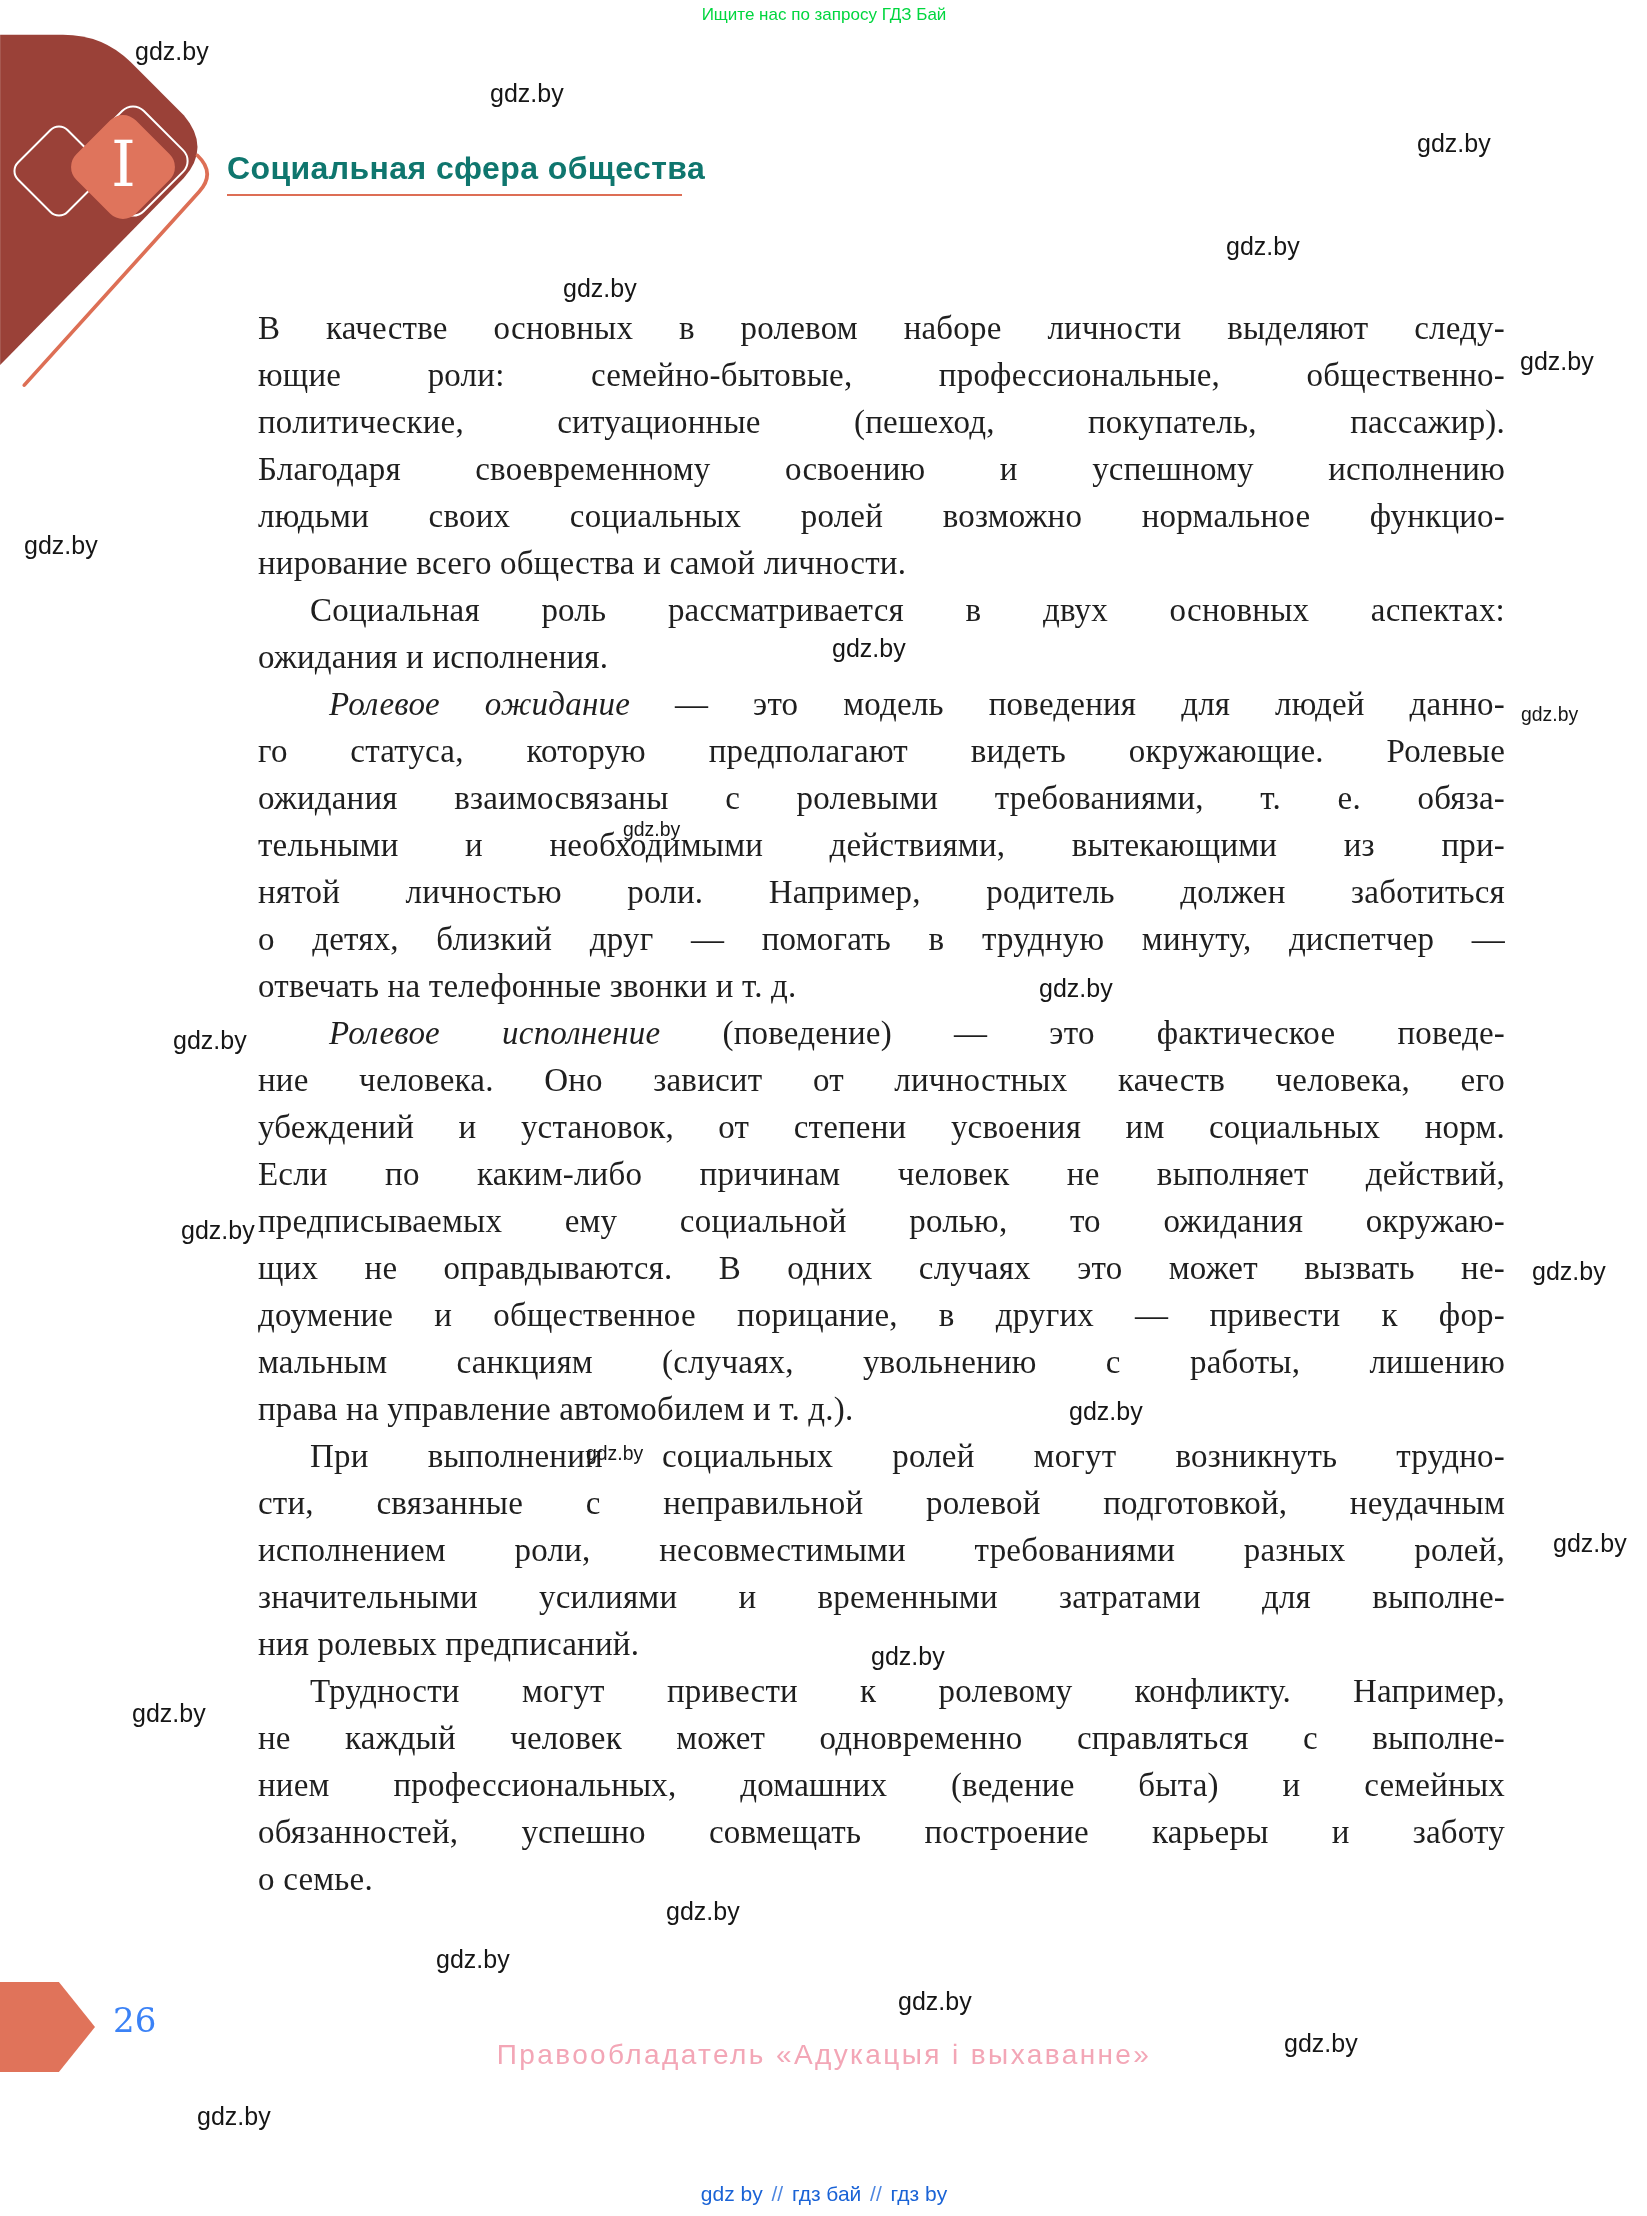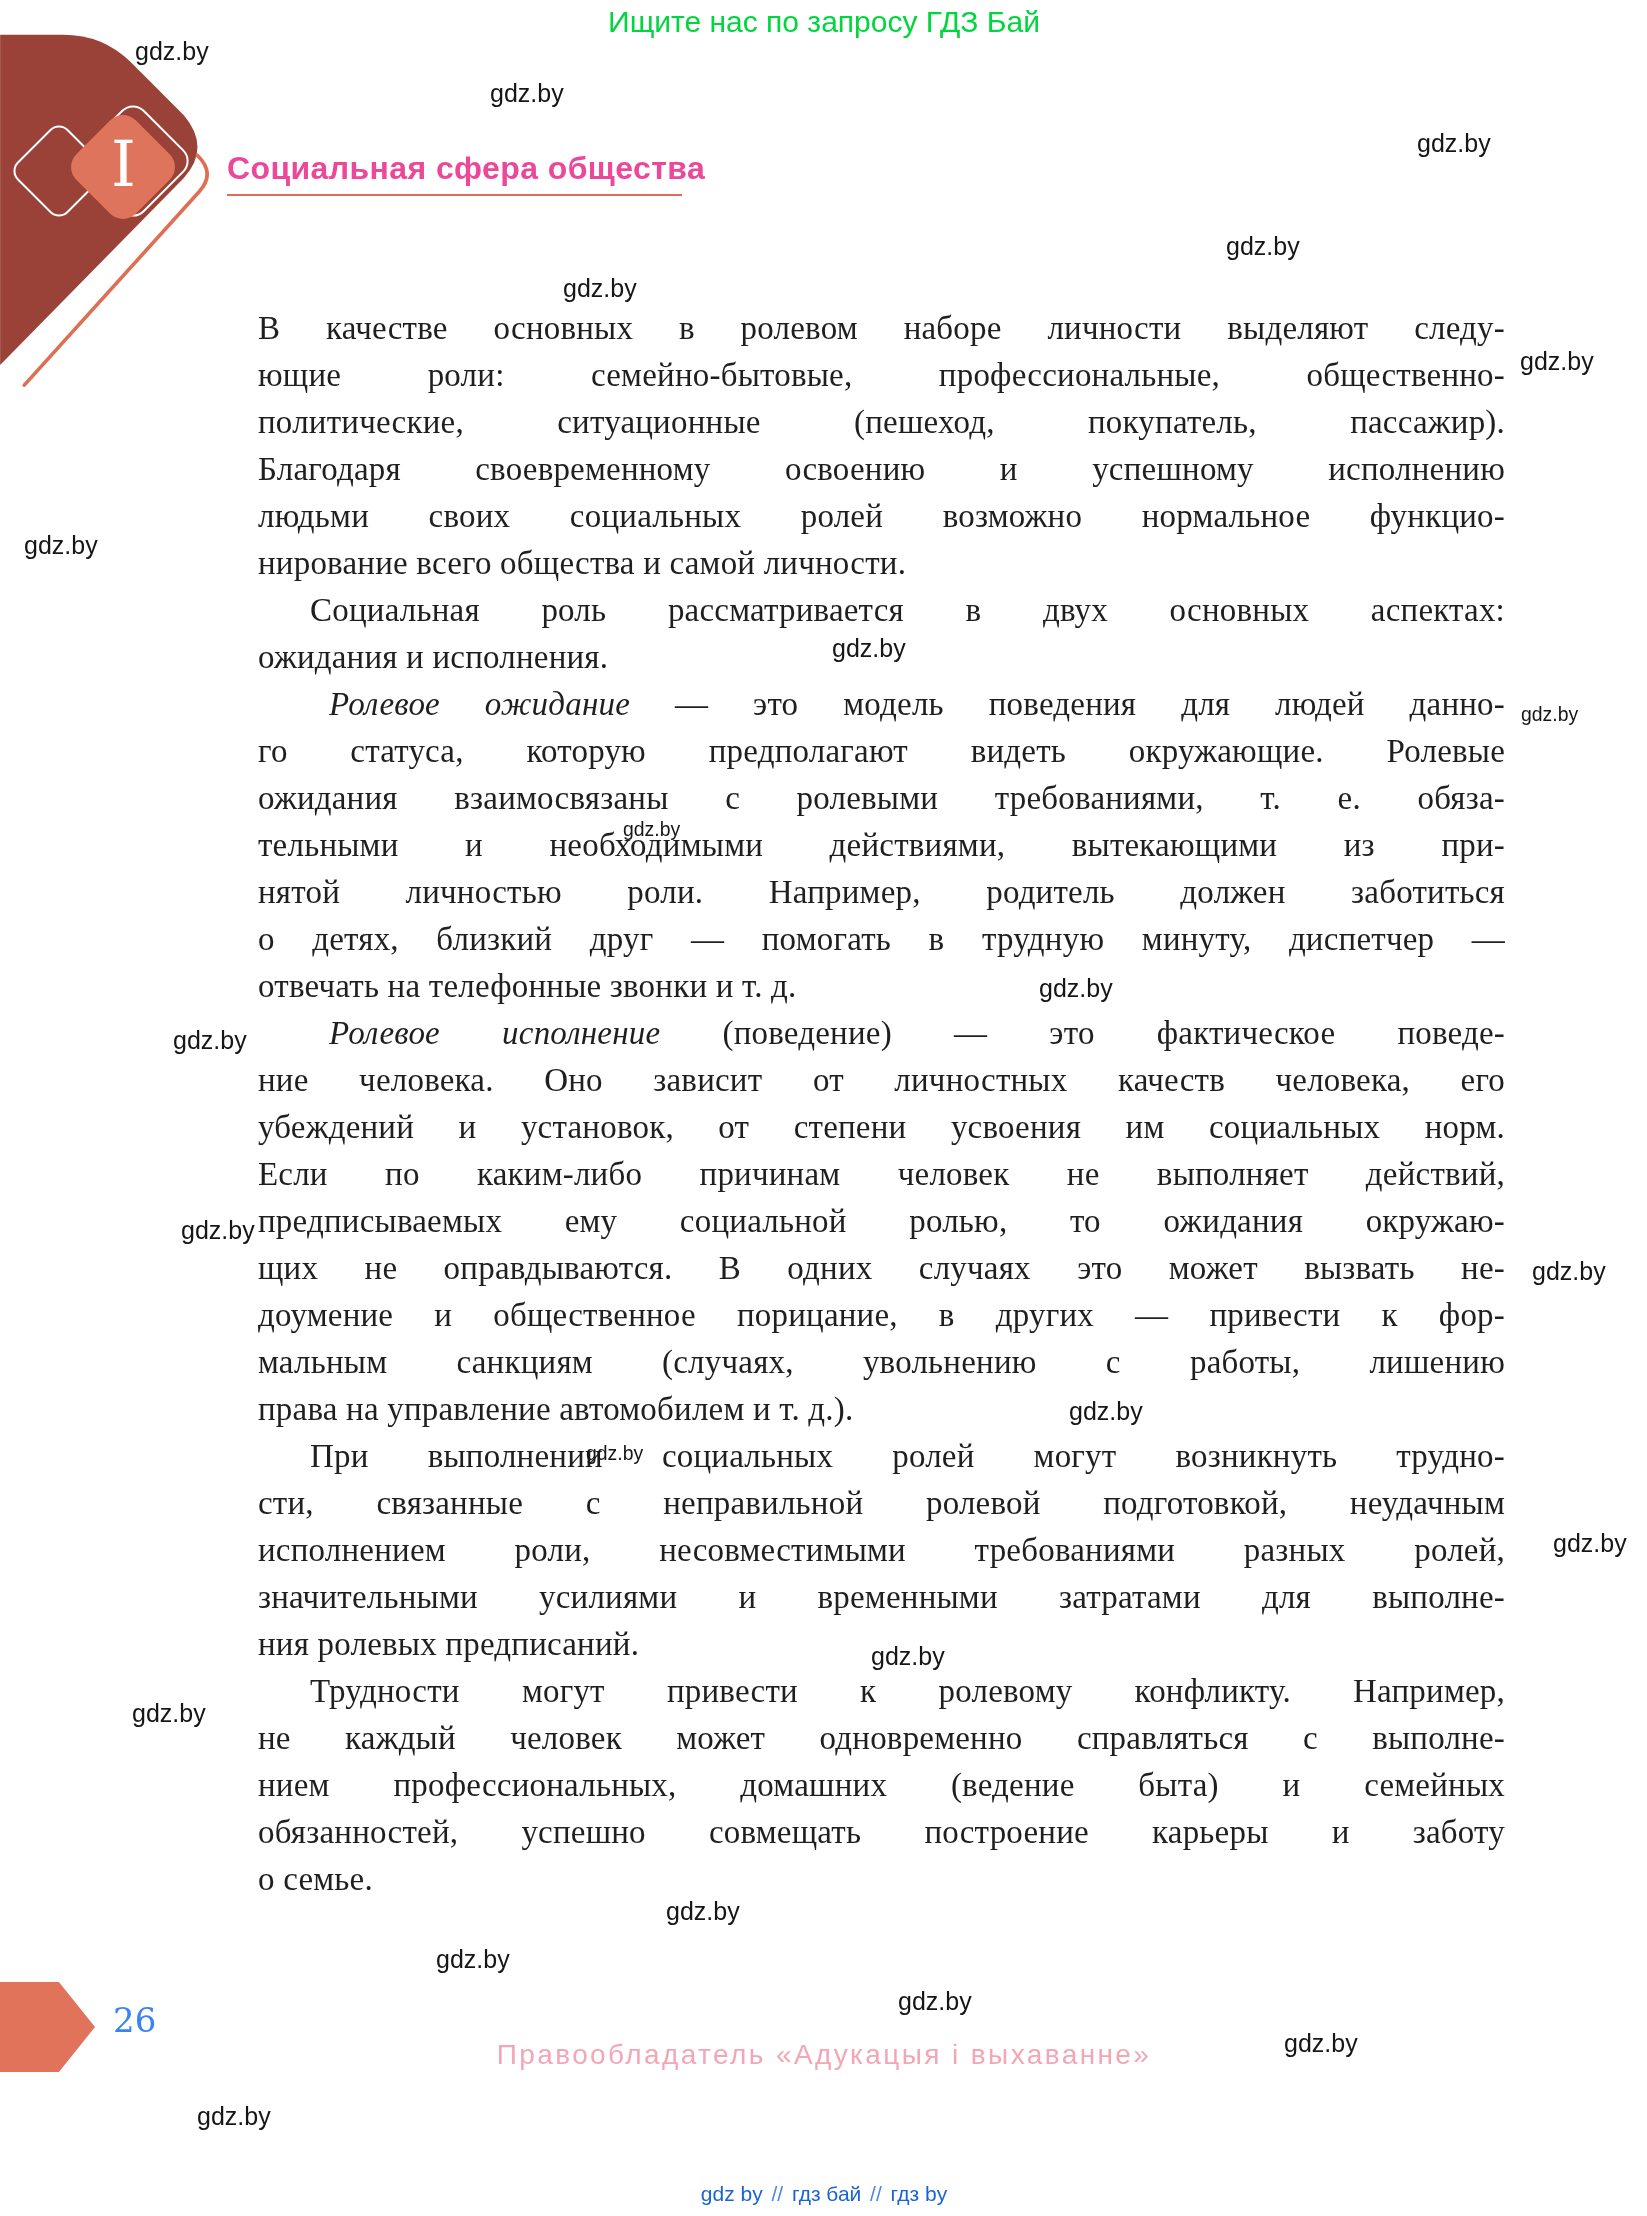--- a/index.html
+++ b/index.html
@@ -5,21 +5,21 @@
   html,body { margin:0; padding:0; background:#e8e8e8; }
   .page {
     position:relative; width:1648px; height:2216px;
     background:#ffffff; overflow:hidden;
     font-family:"Liberation Serif","DejaVu Serif",serif;
   }
   
   .banner {
     position:absolute; top:4.8px; left:0; width:100%;
     text-align:center; font-family:"Liberation Sans",sans-serif;
-    font-size:30px; color:#00d63e; font-weight:400;
+    font-size:17px; color:#00d63e; font-weight:400;
   }
   
   .decor { position:absolute; left:0; top:0; width:250px; height:427px; }
   .decor svg { position:absolute; left:0; top:0; }
   .wdiamond {
     position:absolute; border:2.4px solid #ffffff; background:transparent;
     transform:rotate(45deg);
   }
   .w1 { left:23.4px; top:135px; width:68px; height:68px; border-radius:13px; }
   .w2 { left:89px; top:117px; width:84px; height:84px; border-radius:16px; }
@@ -30,21 +30,21 @@
   }
   .numeral {
     transform:rotate(-45deg); color:#ffffff;
     font-family:"DejaVu Serif",serif; font-size:63px; line-height:1;
     padding-bottom:4.8px;
   }
   
   .title {
     position:absolute; left:227px; top:150px;
     font-family:"Liberation Sans",sans-serif; font-weight:700;
-    font-size:32px; color:#ec4899; letter-spacing:0.4px; white-space:nowrap;
+    font-size:32px; color:#0f766e; letter-spacing:0.4px; white-space:nowrap;
   }
   .title-underline {
     position:absolute; left:227px; top:194px; width:455px; height:2.4px;
     background:#dd6e55;
   }
   
   .body-text {
     position:absolute; left:258px; top:305px; width:1247px;
     font-size:33px; color:#1f1f1f; letter-spacing:0.2px;
   }

